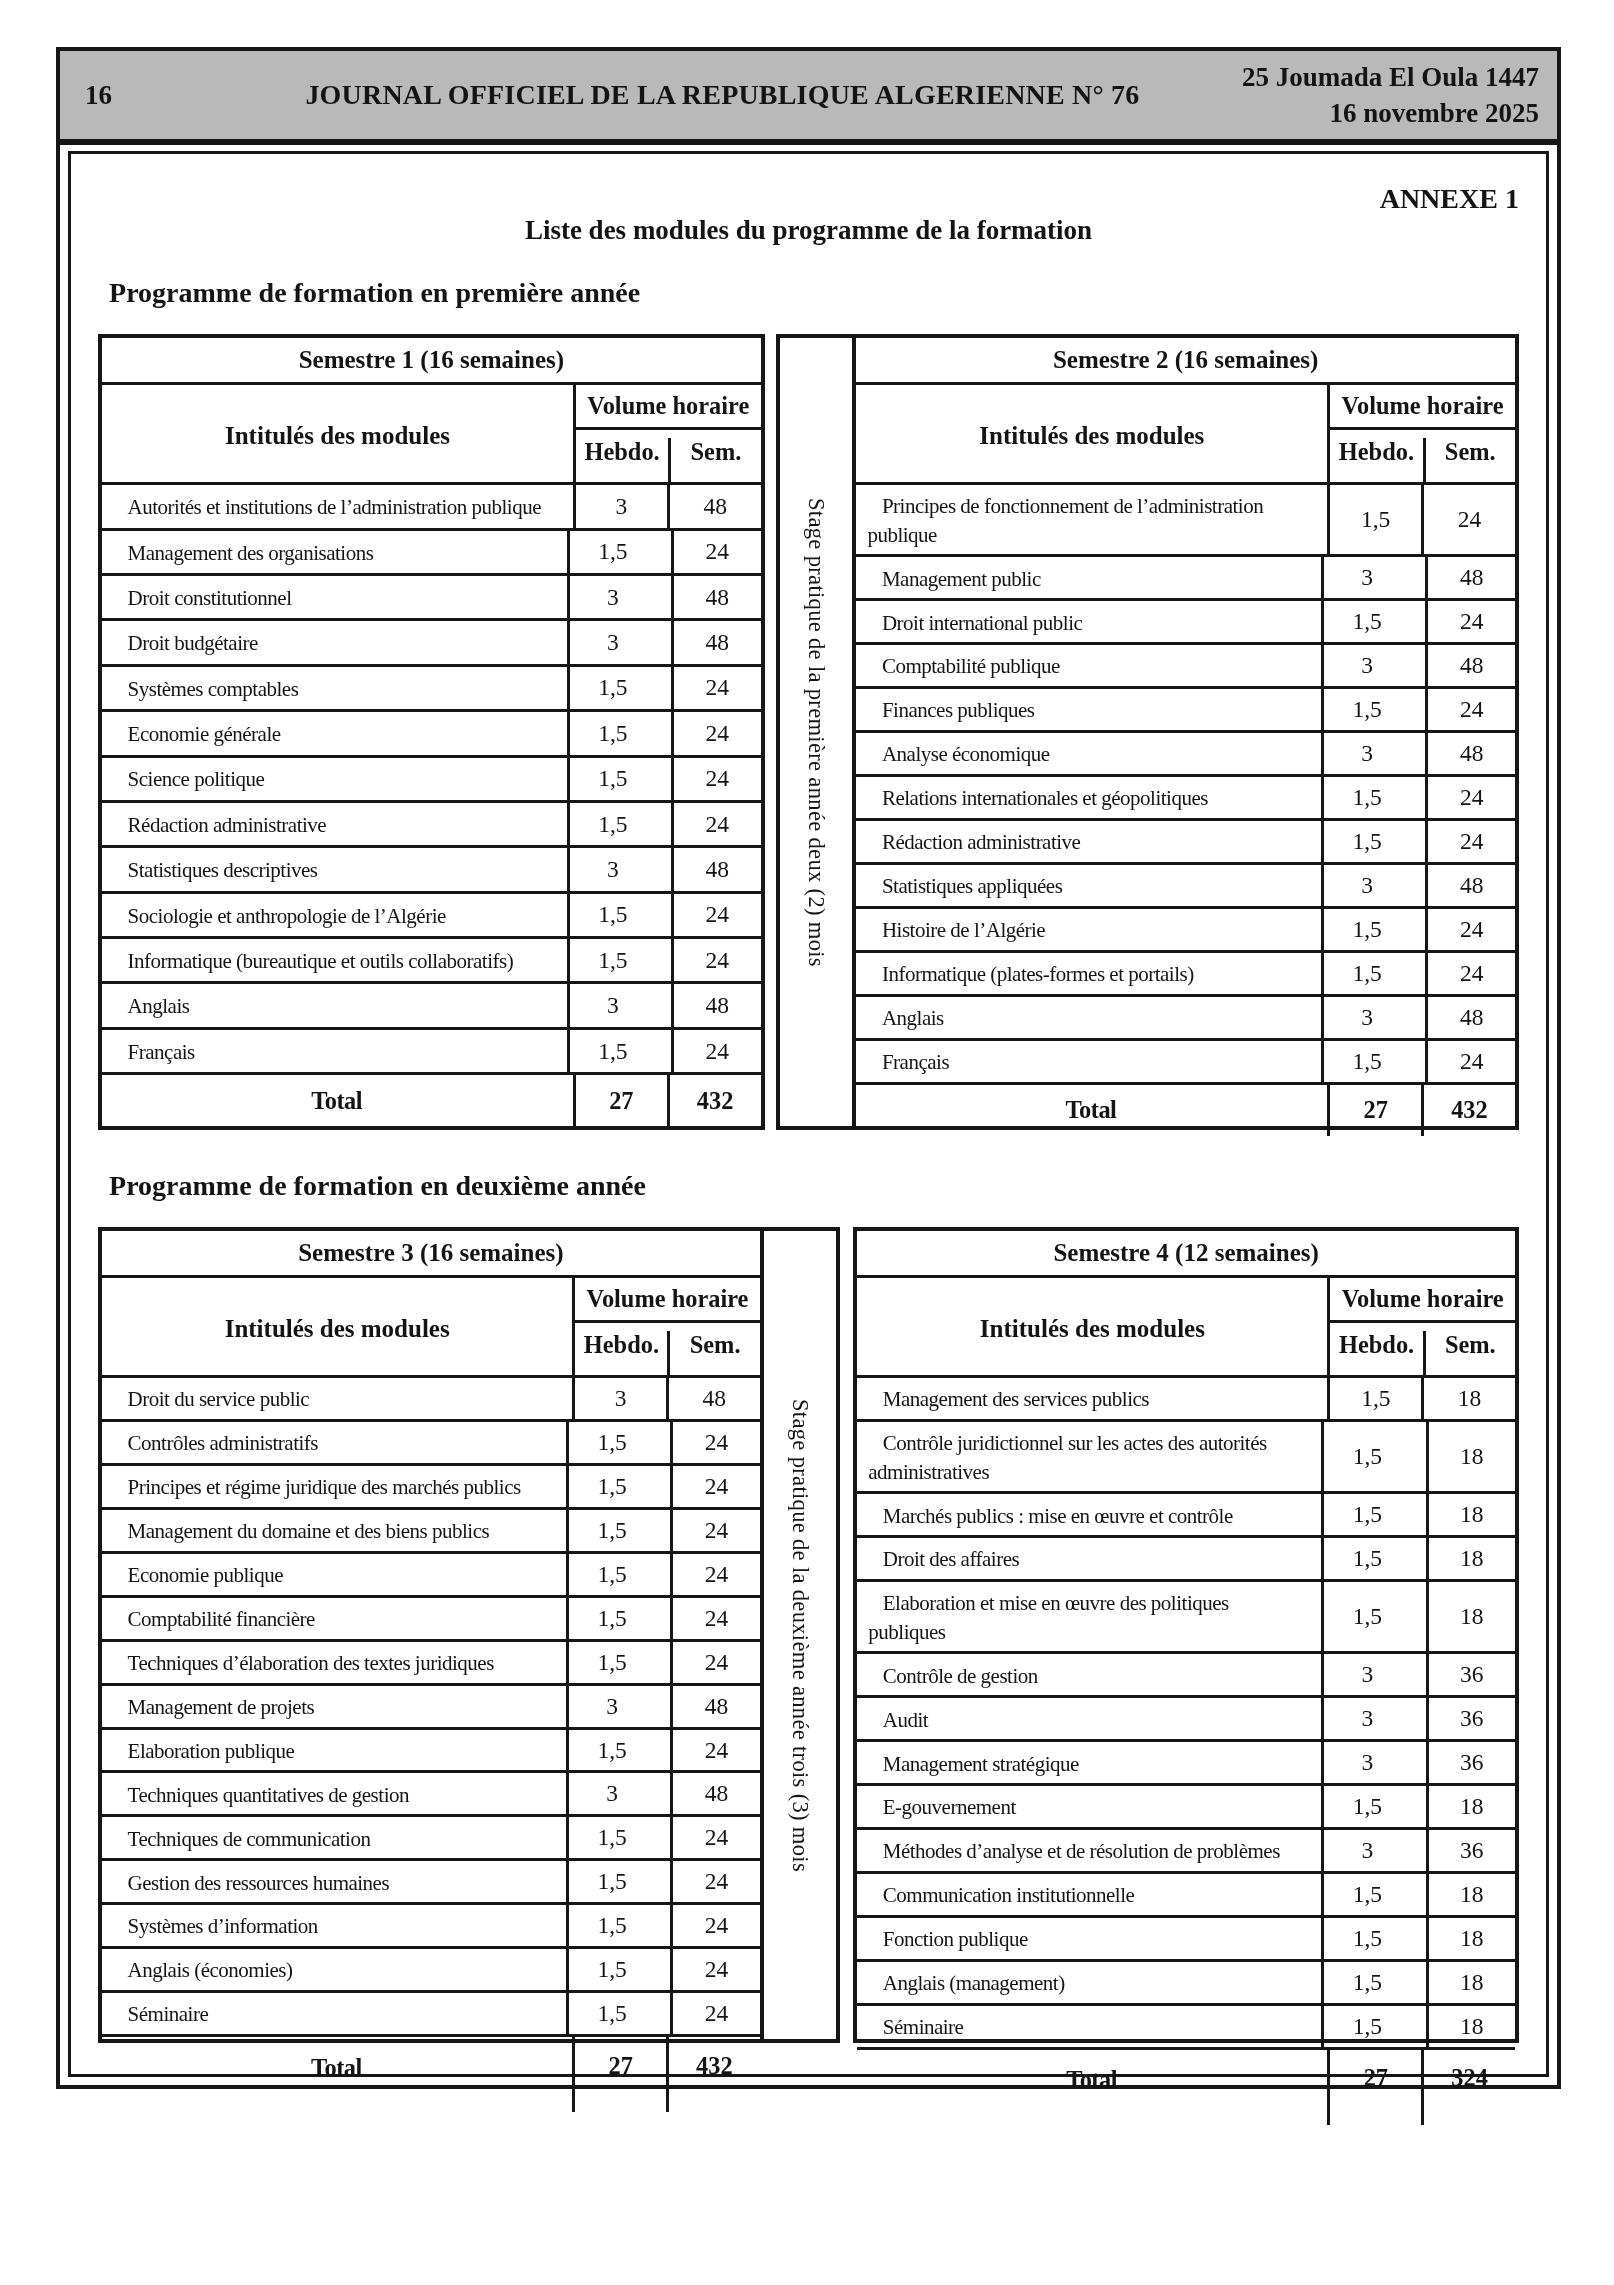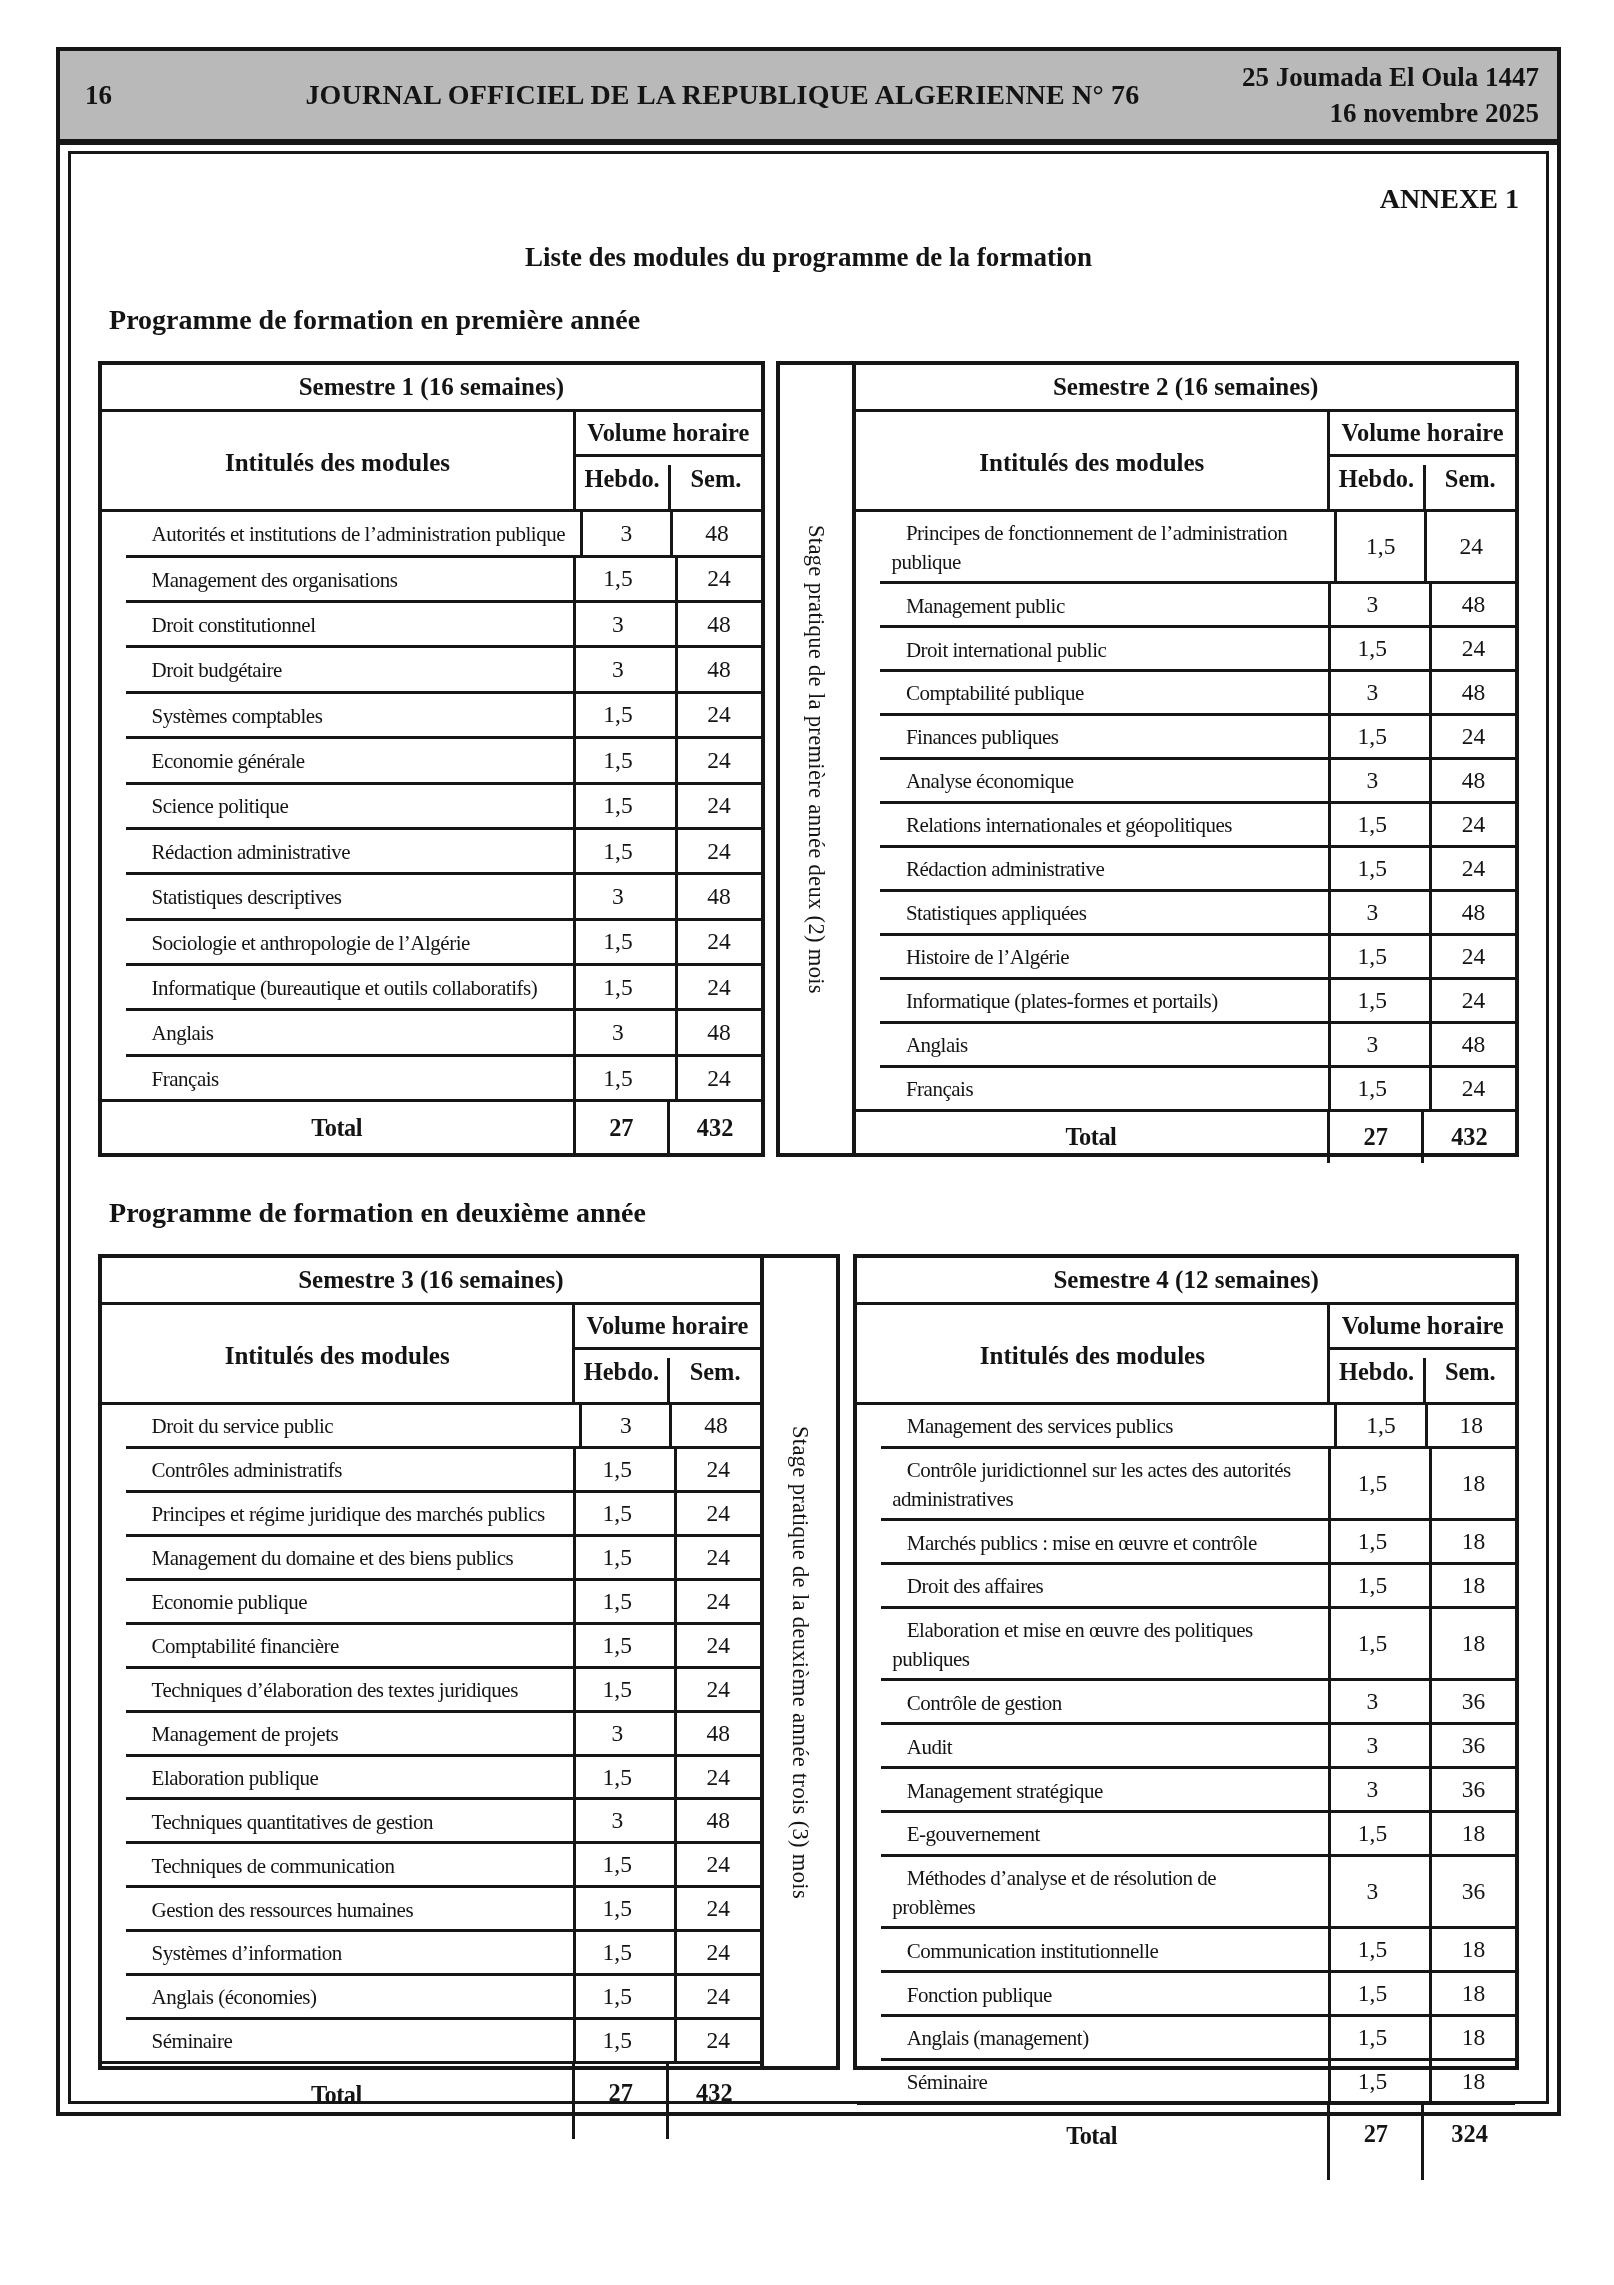--- a/index.html
+++ b/index.html
@@ -26,21 +26,21 @@
   .hb-pagenum { font-weight: bold; font-size: 27px; width: 118px; }
   .hb-title   { flex: 1; text-align: center; font-weight: bold; font-size: 28px; letter-spacing: 0.2px; }
   .hb-dates   { text-align: right; font-weight: bold; font-size: 27px; line-height: 1.35; white-space: nowrap; }
   
   .inner-frame {
     margin: 6.3px 8.1px 8.1px 8.1px;
     border: 3.6px solid #161616;
     padding: 23.5px 27px 31px 27px;
   }
   .annexe-title    { text-align: right; font-weight: bold; font-size: 28px; margin-top: 5.4px; }
-  .annexe-subtitle { text-align: center; font-weight: bold; font-size: 27px; margin-top: 27px; }
+  .annexe-subtitle { text-align: center; font-weight: bold; font-size: 27px; }
   .section-heading { font-weight: bold; font-size: 28px; margin: 31px 0 25px 11px; }
   .section-2 .section-heading { margin-top: 40px; }
   
   .tables-band { display: flex; align-items: stretch; }
   .sem-table {
     flex: 1 1 0;
     border: 4.5px solid #161616;
     display: flex; flex-direction: column;
     background: #fff;
   }
@@ -67,21 +67,21 @@
     border-bottom: 3.6px solid #161616;
   }
   .vol-cols { flex: 1; display: flex; }
   .h-hebdo, .h-sem {
     width: 50%;
     display: flex; align-items: flex-start; justify-content: center;
     padding-top: 0;
     font-weight: bold; font-size: 24.4px;
   }
   .h-sem { border-left: 3.6px solid #161616; }
-  .t-body { flex: 1 1 auto; display: flex; flex-direction: column; padding-left: 24px; }
+  .t-body { flex: 1 1 auto; display: flex; flex-direction: column; }
   .t-row { flex: 1 1 auto; display: flex; min-height: 40px; }
   .t-row + .t-row { border-top: 3.6px solid #161616; gap: 15px; }
   .c-mod {
     width: 71.5%;
     font-size: 21px; letter-spacing: -0.5px; line-height: 1.35;
     padding: 7.2px 12.7px 5.4px 11px;
     text-indent: 14.5px;
     display: flex; align-items: center;
   }
   .c-mod > span { display: block; width: 100%; }

